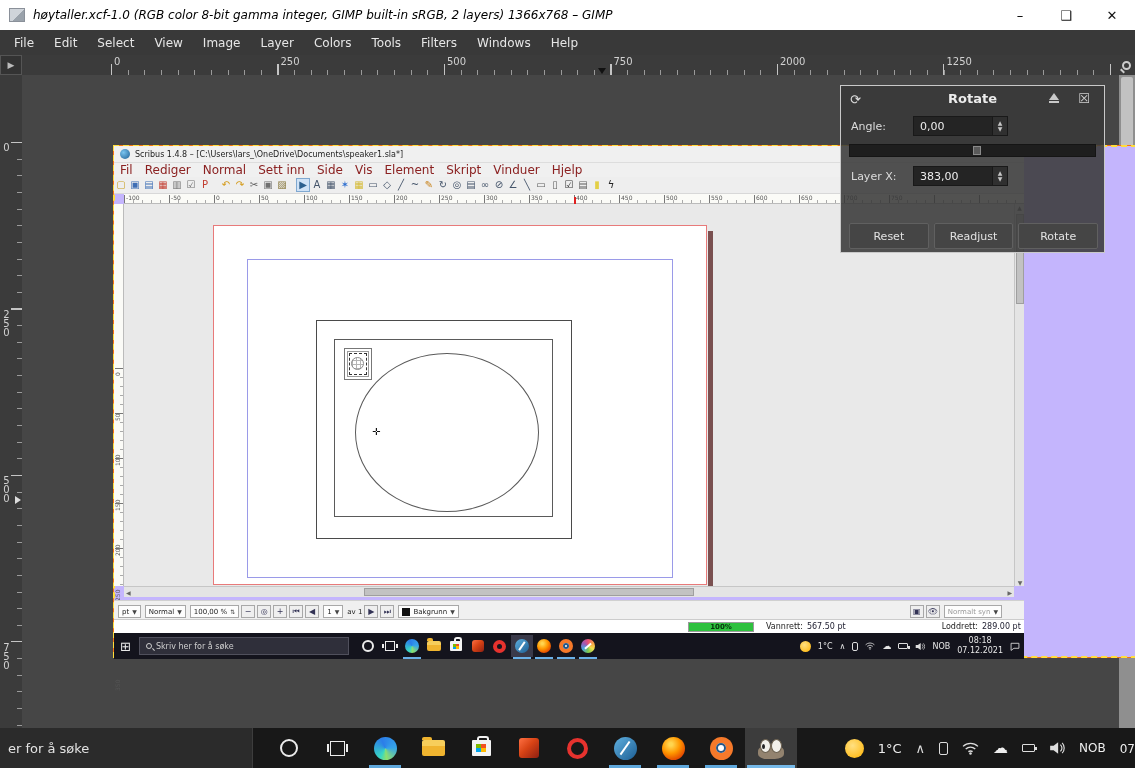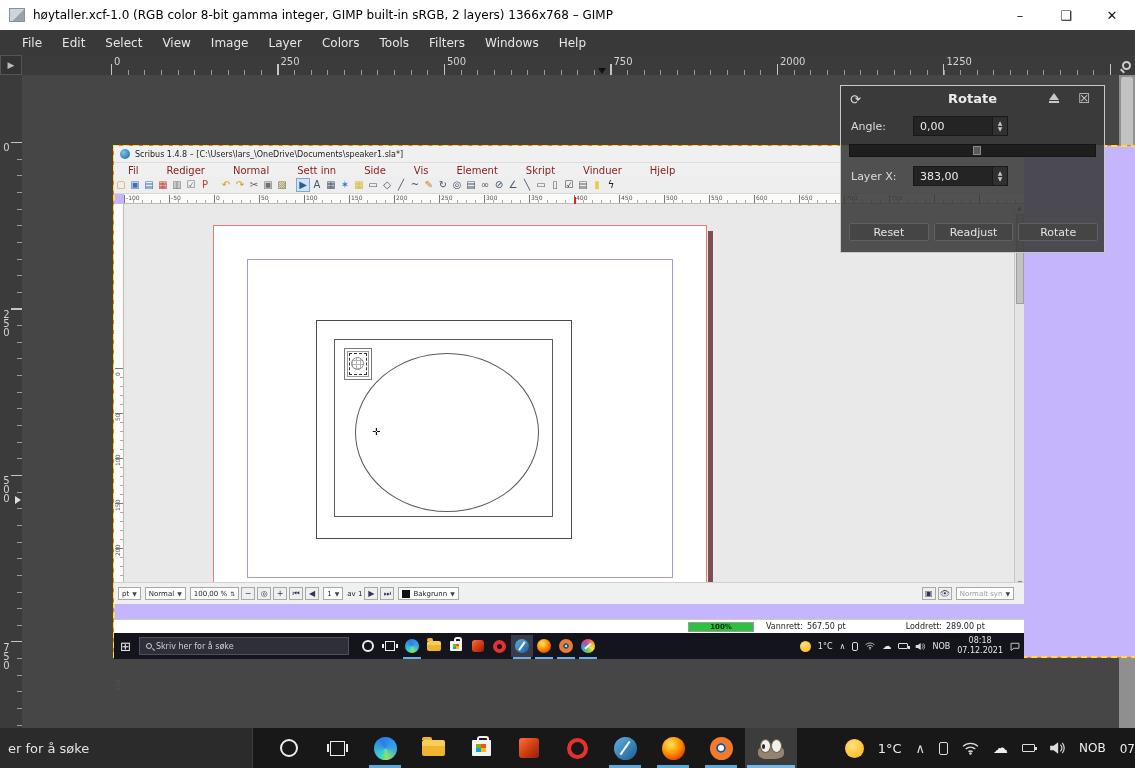--- a/index.html
+++ b/index.html
@@ -1,25 +1,25 @@
 <!DOCTYPE html>
 <html><head>
 <meta charset="utf-8">
 <style>
   *{margin:0;padding:0;box-sizing:border-box;font-family:"DejaVu Sans","Liberation Sans",sans-serif;}
   html,body{background:#222;}
   #screen{position:relative;width:1135px;height:768px;background:#464646;overflow:hidden;}
   .abs{position:absolute;}
   
-  .g-titlebar{left:0;top:0;width:1135px;height:30px;background:#ffffff;color:#000;display:flex;align-items:center;}
+  .g-titlebar{left:0;top:0;width:1135px;height:30px;background:#ffffff;color:#000;display:flex;align-items:center;font-style:italic;}
   .g-title{font-size:12px;margin-left:8px;white-space:nowrap;}
   .g-appicon{width:16px;height:14px;margin-left:9px;background:linear-gradient(135deg,#cfd4da 55%,#9aa2ab 55%);border:1px solid #8a9099;}
   .g-winbtns{position:absolute;right:0;top:0;height:30px;display:flex;}
   .g-winbtn{width:46px;height:30px;display:flex;align-items:center;justify-content:center;font-size:13px;color:#111;}
-  .g-menubar{left:0;top:30px;width:1135px;height:25px;background:#393939;display:flex;align-items:center;padding-left:12px;}
+  .g-menubar{left:0;top:30px;width:1135px;height:25px;background:#393939;display:flex;align-items:center;padding-left:4px;}
   .g-menu-item{color:#e6e6e6;font-size:12px;padding:4px 10px;}
   .g-hruler{left:22px;top:55px;width:1097px;height:20px;
     background-image:repeating-linear-gradient(90deg,#c4c4c4 0 1px,transparent 1px 166.5px),
                      repeating-linear-gradient(90deg,#9a9a9a 0 1px,transparent 1px 16.65px);
     background-size:100% 11px,100% 5px;background-position:89px bottom,89px bottom;background-repeat:no-repeat;background-color:#3b3b3b;}
   .g-hruler .cells{display:flex;padding-left:89px;}
   .g-hruler .cell{flex:0 0 166.5px;font-size:10px;color:#d2d2d2;padding-left:3px;line-height:13px;}
   .g-vruler{left:0;top:75px;width:22px;height:693px;
     background-image:repeating-linear-gradient(180deg,#c4c4c4 0 1px,transparent 1px 166.5px),
                      repeating-linear-gradient(180deg,#9a9a9a 0 1px,transparent 1px 16.65px);
@@ -33,21 +33,21 @@
   .g-scroll{left:1119px;top:75px;width:16px;height:693px;background:#8f8f8f;}
   .g-scroll .thumb{position:absolute;left:2px;top:2px;width:12px;height:430px;background:#c2c2c2;border-radius:2px;}
   .hmark{left:598px;top:68px;width:0;height:0;border-left:4px solid transparent;border-right:4px solid transparent;border-top:6px solid #111;}
   .vmark{left:15px;top:496px;width:0;height:0;border-top:4px solid transparent;border-bottom:4px solid transparent;border-left:6px solid #ddd;}
   
   .simg{left:113px;top:145px;width:1054px;height:513px;background:#c4b5fd;border:1px solid #f97316;outline:2px dashed #ffdf3c;outline-offset:-2px;}
   .s-titlebar{left:0;top:0;width:910px;height:17px;background:#f0f0f0;display:flex;align-items:center;border-bottom:1px solid #ddd;}
   .s-appicon{width:10px;height:10px;margin-left:6px;border-radius:50%;background:radial-gradient(circle at 35% 35%,#79c3ef,#1d5e93);}
   .s-title{font-size:8px;color:#222;margin-left:5px;white-space:nowrap;}
   .s-menubar{left:0;top:17px;width:910px;height:14px;background:#f0f0f0;display:flex;align-items:center;}
-  .s-menu-item{font-size:10px;color:#8b2121;padding:0 14px;}
+  .s-menu-item{font-size:12px;color:#8b2121;padding:0 6px;}
   .s-toolbar{left:0;top:31px;width:910px;height:17px;background:#eeeeee;display:flex;align-items:center;border-bottom:1px solid #d8d8d8;}
   .s-tool{width:14px;height:14px;display:flex;align-items:center;justify-content:center;font-size:10px;line-height:1;}
   .s-tool:nth-child(8),.s-tool:nth-child(13){margin-left:7px;}
   .s-tool:nth-child(13){background:#cfe2f6;border:1px solid #7fa8d0;}
   .s-hruler{left:10px;top:48px;width:900px;height:10px;background:#fbfbf7;border-bottom:1px solid #bbb;
     background-image:repeating-linear-gradient(90deg,#777 0 1px,transparent 1px 45px),repeating-linear-gradient(90deg,#aaa 0 1px,transparent 1px 9px);
     background-size:100% 8px,100% 3px;background-position:0 bottom,0 bottom;background-repeat:no-repeat;}
   .s-hruler .cells{display:flex;}
   .s-hruler .cell{flex:0 0 45px;font-size:6px;color:#555;padding-left:2px;line-height:7px;}
   .s-vruler{left:0;top:58px;width:10px;height:382px;background:#fbfbf7;border-right:1px solid #bbb;
@@ -64,21 +64,21 @@
   .s-ellipse{left:231px;top:149px;width:184px;height:159px;border:1px solid #5a5a5a;border-radius:50%;}
   .s-iconbox{left:220px;top:144px;width:28px;height:32px;border:1px solid #777;background:#fff;}
   .s-iconbox .in{position:absolute;left:2px;top:2px;right:2px;bottom:2px;border:1px solid #9a9a9a;outline:1px dashed #333;outline-offset:-3px;}
   .s-grill{position:absolute;left:6px;top:8px;width:13px;height:13px;border:1px solid #8a8a8a;border-radius:50%;
     background-image:repeating-linear-gradient(0deg,#b5b5b5 0 1px,transparent 1px 4px),repeating-linear-gradient(90deg,#b5b5b5 0 1px,transparent 1px 4px);}
   .s-cursor{left:248px;top:222px;font-size:10px;font-weight:bold;color:#111;}
   .s-vscroll{left:900px;top:58px;width:10px;height:382px;background:#e4e4e4;border-left:1px solid #c6c6c6;font-size:6px;color:#666;text-align:center;}
   .s-hscroll{left:10px;top:440px;width:890px;height:11px;background:#e4e4e4;border-top:1px solid #c6c6c6;font-size:6px;color:#666;display:flex;justify-content:space-between;align-items:center;padding:0 2px;}
   .s-vthumb{position:absolute;left:1px;top:10px;width:8px;height:90px;background:#c2c2c2;border:1px solid #9f9f9f;}
   .s-hthumb{position:absolute;left:240px;top:1px;width:330px;height:8px;background:#c2c2c2;border:1px solid #9f9f9f;}
-  .s-statusbar{left:0;top:436px;width:910px;height:22px;background:#f0f0f0;display:flex;align-items:center;font-size:7px;color:#222;border-top:1px solid #d0d0d0;}
+  .s-statusbar{left:0;top:454px;width:910px;height:22px;background:#f0f0f0;display:flex;align-items:center;font-size:7px;color:#222;border-top:1px solid #d0d0d0;}
   .mini{height:13px;background:#fdfdfd;border:1px solid #a8a8a8;display:inline-flex;align-items:center;padding:0 3px;margin-left:4px;font-size:7px;color:#222;white-space:nowrap;}
   .mini .dd{margin-left:3px;font-size:6px;color:#444;}
   .mini-btn{width:14px;height:13px;background:#efefef;border:1px solid #a8a8a8;display:inline-flex;align-items:center;justify-content:center;margin-left:2px;font-size:8px;color:#335;}
   .s-coordbar{left:0;top:473px;width:910px;height:14px;background:#ffffff;border-top:1px solid #ccc;display:flex;align-items:center;font-size:8px;color:#222;}
   .s-progress{width:66px;height:10px;background:#2ec13e;border:1px solid #9a9a9a;margin-left:574px;display:flex;align-items:center;justify-content:center;font-size:7px;color:#05320c;font-weight:bold;}
   
   .s-taskbar{left:0;top:487px;width:910px;height:26px;background:#14141d;display:flex;align-items:center;}
   .s-start{margin-left:6px;color:#e8e8e8;font-size:13px;}
   .s-search{margin-left:8px;width:210px;height:18px;background:#2f2f3a;border:1px solid #50505c;display:flex;align-items:center;color:#cfcfcf;font-size:8px;}
   .s-search .glass{width:6px;height:6px;border:1px solid #cfcfcf;border-radius:50%;margin:0 4px 0 6px;position:relative;}
@@ -135,21 +135,21 @@
   .d-close{position:absolute;right:14px;top:5px;font-size:13px;color:#cfcfcf;}
   .d-row{position:absolute;left:10px;display:flex;align-items:center;font-size:11px;}
   .d-label{width:62px;color:#dcdcdc;}
   .d-field{width:80px;height:20px;background:#242424;border:1px solid #191919;color:#ececec;display:flex;align-items:center;padding-left:6px;font-size:11px;}
   .d-spin{width:15px;height:20px;background:#303030;border:1px solid #191919;border-left:none;display:flex;flex-direction:column;align-items:center;justify-content:center;color:#c5c5c5;font-size:6px;line-height:6px;}
   .d-slider{position:absolute;left:8px;top:58px;width:247px;height:13px;background:#1e1e1e;border:1px solid #151515;}
   .d-handle{position:absolute;left:50%;top:1px;width:8px;height:9px;background:#5a5a5a;border:1px solid #8a8a8a;}
   .d-unit{margin-left:5px;width:46px;height:22px;background:#3d3d3d;border:1px solid #5c5c5c;border-radius:2px;display:flex;align-items:center;justify-content:center;font-size:11px;color:#e0e0e0;}
   .d-unit .dd{margin-left:6px;font-size:8px;color:#cfcfcf;}
   .d-btnrow{position:absolute;left:8px;top:137px;width:249px;display:flex;gap:5px;}
-  .d-btn{flex:1;height:18px;background:#454545;border:1px solid #606060;border-radius:2px;color:#e2e2e2;font-size:11px;display:flex;align-items:center;justify-content:center;text-align:right;}
+  .d-btn{flex:1;height:26px;background:#454545;border:1px solid #606060;border-radius:2px;color:#e2e2e2;font-size:11px;display:flex;align-items:center;justify-content:center;text-align:right;}
 </style>
 </head>
 <body>
 
 <div id="screen">
 
   <div class="abs g-titlebar">
     <div class="g-appicon"></div>
     <div class="g-title">høytaller.xcf-1.0 (RGB color 8-bit gamma integer, GIMP built-in sRGB, 2 layers) 1366x768 – GIMP</div>
     <div class="g-winbtns">
@@ -348,31 +348,31 @@
       <span style="margin-left:4px;">av 1</span>
       <span class="mini-btn">▶</span>
       <span class="mini-btn">⏭</span>
       <span class="mini">
           <span style="display:inline-block;width:8px;height:8px;background:#111;margin-right:3px;"></span>
           <span>Bakgrunn</span>
           <span class="dd">▼</span>
         </span>
       <span class="mini-btn" style="margin-left:auto;">▣</span>
       <span class="mini-btn">👁</span>
-      <span class="mini" style="color:#999;margin-right:10px;">
+      <span class="mini" style="color:#999;margin-right:22px;">
           <span>Normalt syn</span>
           <span class="dd">▼</span>
         </span>
     </div>
 
     <div class="abs s-coordbar">
       <div class="s-progress">100%</div>
       <span style="margin-left:12px;">Vannrett:</span>
       <span style="margin-left:4px;color:#223;">567.50 pt</span>
-      <span style="margin-left:60px;">Loddrett:</span>
+      <span style="margin-left:96px;">Loddrett:</span>
       <span style="margin-left:4px;color:#223;">289.00 pt</span>
     </div>
 
     <div class="abs s-taskbar">
       <div class="s-start">⊞</div>
       <div class="s-search">
         <span class="glass"></span>
         <span>Skriv her for å søke</span>
       </div>
       <div class="tb-ico" style="margin-left:8px;">

